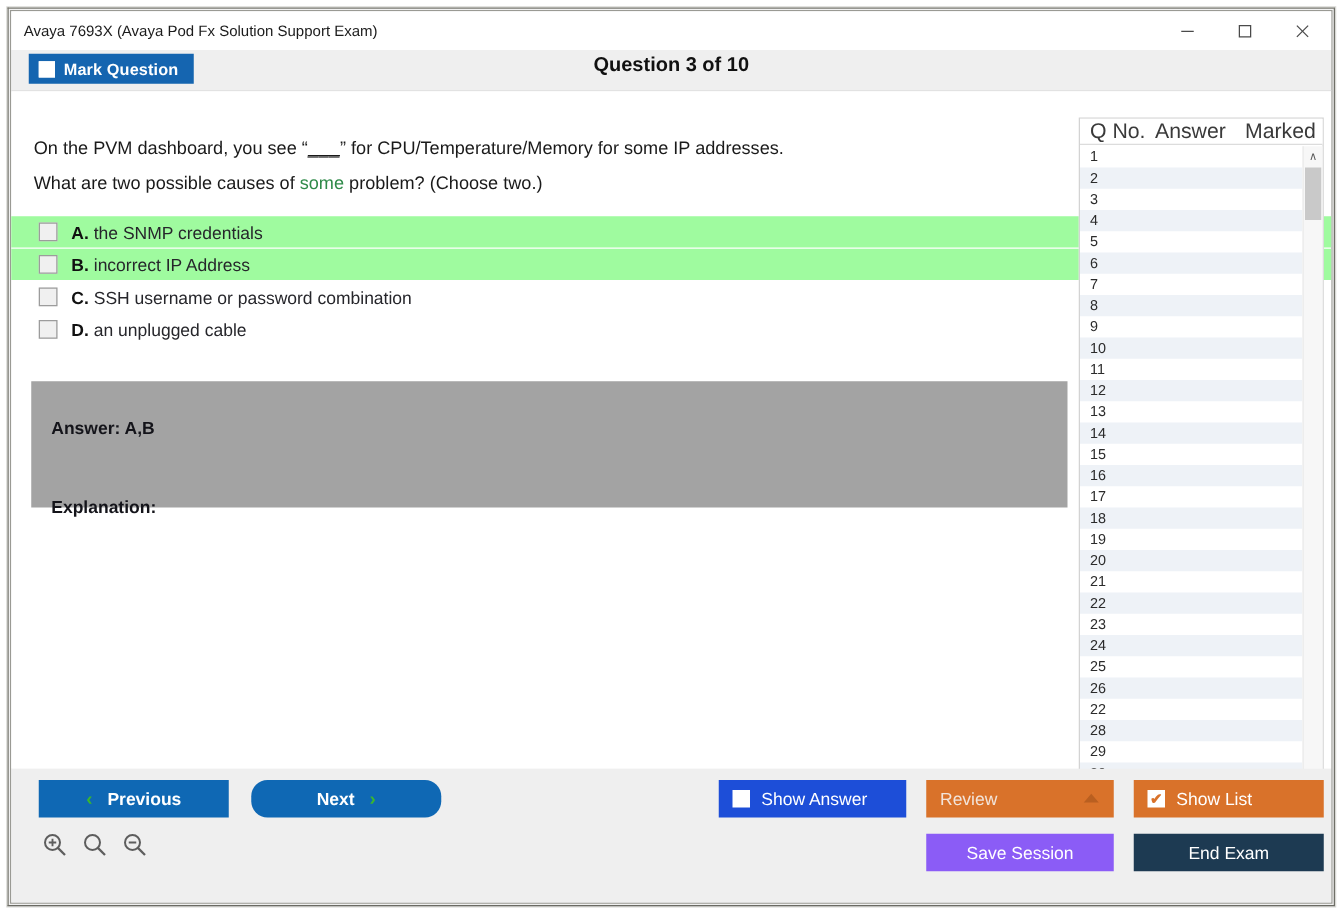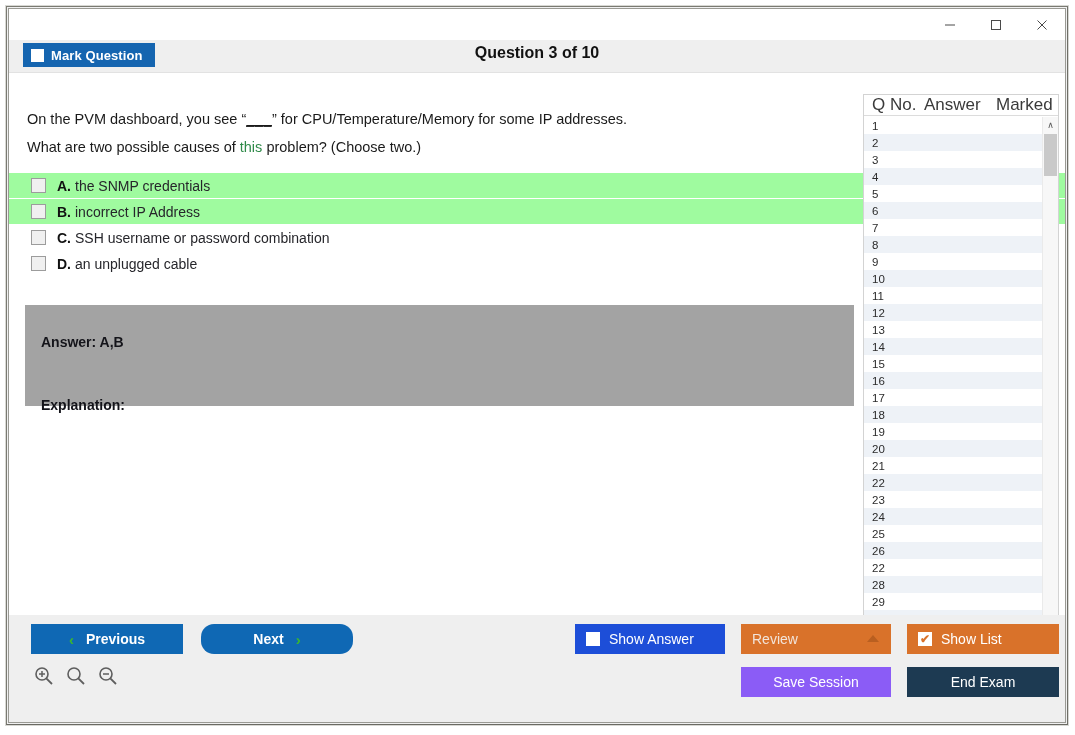--- a/index.html
+++ b/index.html
@@ -229,20 +229,21 @@
     background: #1d3a52; color: #fff;
   }
 </style>
 </head>
 <body>
 
 <div id="app-window">
  <div id="window-inner">
 
   <div id="title-bar">
+    <div id="title-text">Avaya 7693X (Avaya Pod Fx Solution Support Exam)</div>
     <div id="win-controls">
       <div class="win-btn">
         <svg width="12" height="12" viewBox="0 0 12 12">
               <line x1="1" y1="6" x2="11" y2="6" stroke="currentColor" stroke-width="1"></line>
             </svg>
       </div>
       <div class="win-btn">
         <svg width="12" height="12" viewBox="0 0 12 12">
               <rect x="1.5" y="1.5" width="9" height="9" fill="none" stroke="currentColor" stroke-width="1"></rect>
             </svg>
@@ -264,21 +265,21 @@
     <div id="question-counter">Question 3 of 10</div>
   </div>
 
   <div id="content-area">
 
     <div class="q-line" id="q-line-1">
       <span>On the PVM dashboard, you see “</span><span class="blank-underline">___</span><span>” for CPU/Temperature/Memory for some IP addresses.</span>
     </div>
 
     <div class="q-line" id="q-line-2">
-      <span>What are two possible causes of </span><span class="word-hl">this</span><span> problem? (Choose two.)</span>
+      <span>What are two possible causes of </span><span class="word-hl">some</span><span> problem? (Choose two.)</span>
     </div>
 
     <div id="options-list">
       <div class="option-row correct">
         <span class="opt-chk"></span>
         <span class="opt-letter">A.</span>
         <span class="opt-text">the SNMP credentials</span>
       </div>
       <div class="option-row correct">
         <span class="opt-chk"></span>

